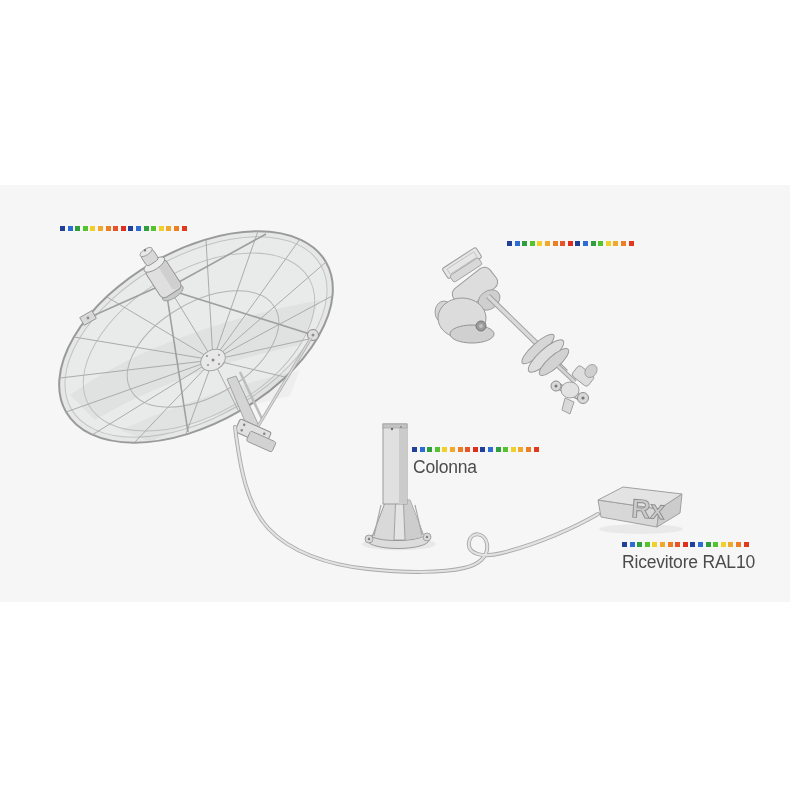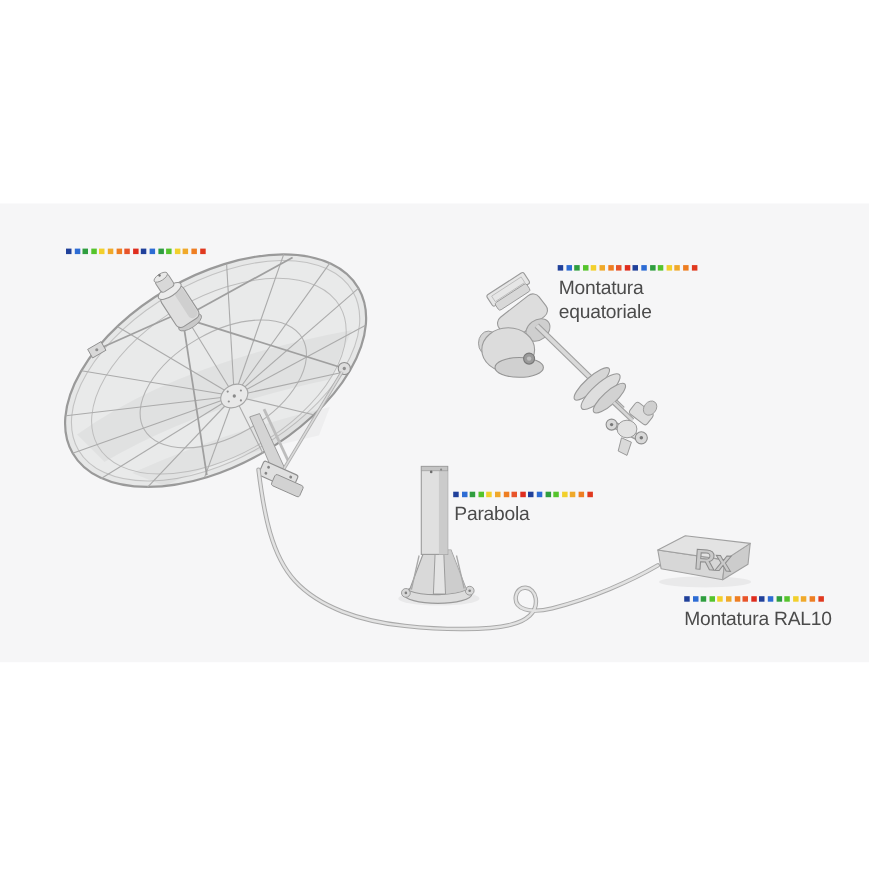--- a/index.html
+++ b/index.html
@@ -280,18 +280,16 @@
       <i style="background: rgb(32, 64, 154);"></i>
       <i style="background: rgb(45, 108, 212);"></i>
       <i style="background: rgb(47, 158, 63);"></i>
       <i style="background: rgb(85, 196, 44);"></i>
       <i style="background: rgb(242, 208, 44);"></i>
       <i style="background: rgb(240, 169, 42);"></i>
       <i style="background: rgb(238, 126, 34);"></i>
       <i style="background: rgb(224, 57, 31);"></i>
     </div>
 
-  <div class="diagram-label" style="left:508px;top:250px">Montatura
-equatoriale</div>
-  <div class="diagram-label" style="left:413px;top:456px">Parabola</div>
-  <div class="diagram-label" style="left:622px;top:551px">Montatura RAL10</div>
+  <div class="diagram-label" style="left:413px;top:456px">Colonna</div>
+  <div class="diagram-label" style="left:622px;top:551px">Ricevitore RAL10</div>
 
 </div>
 
 </body></html>

